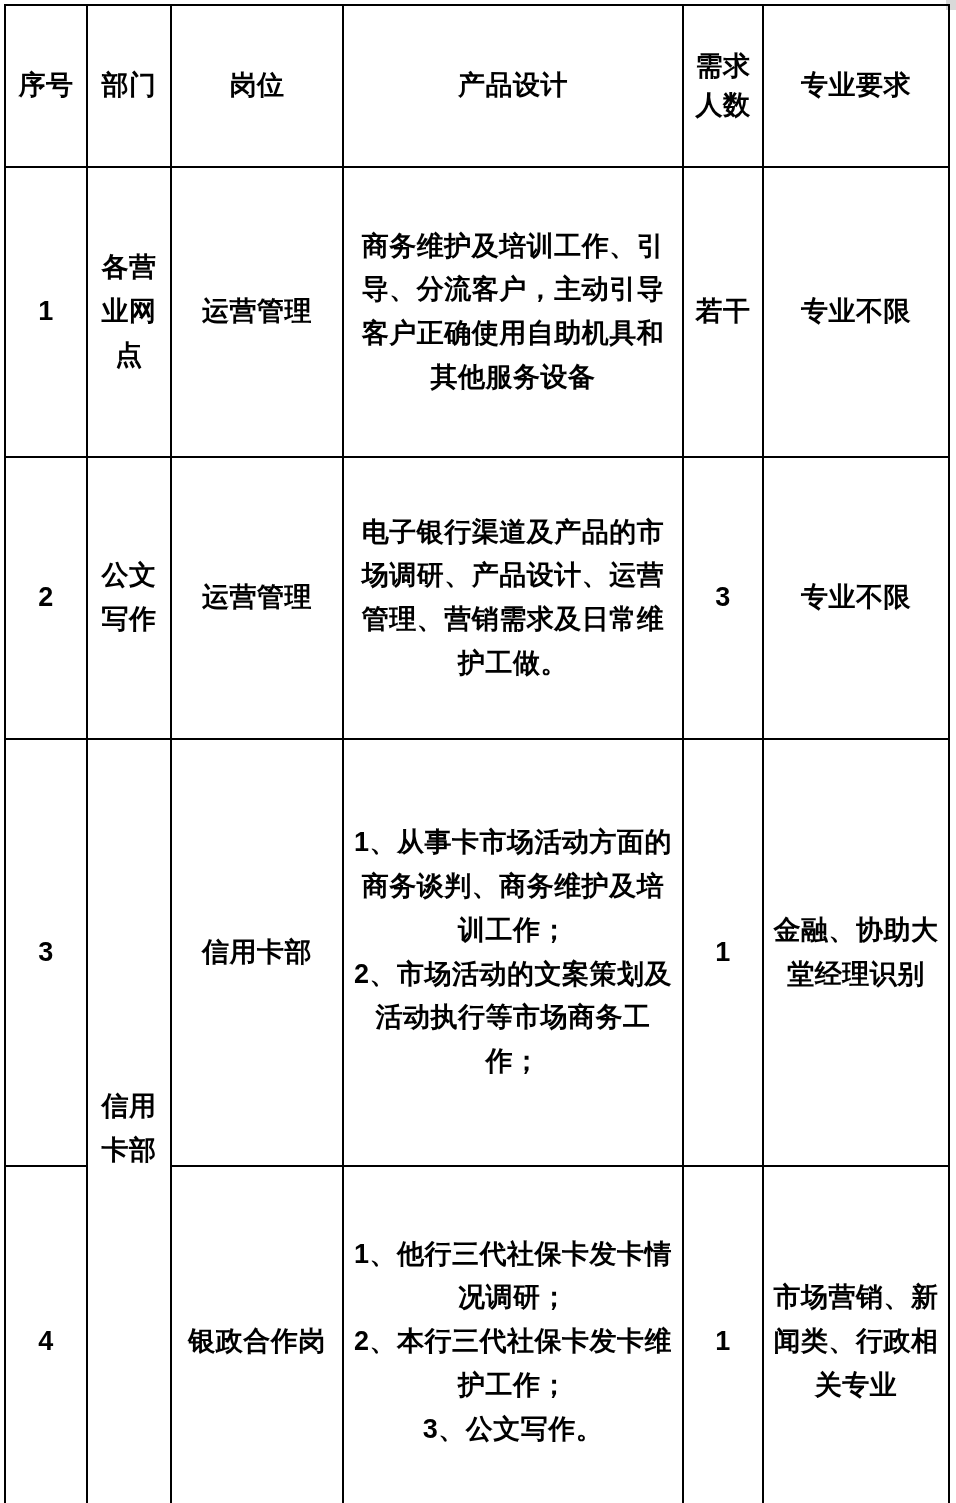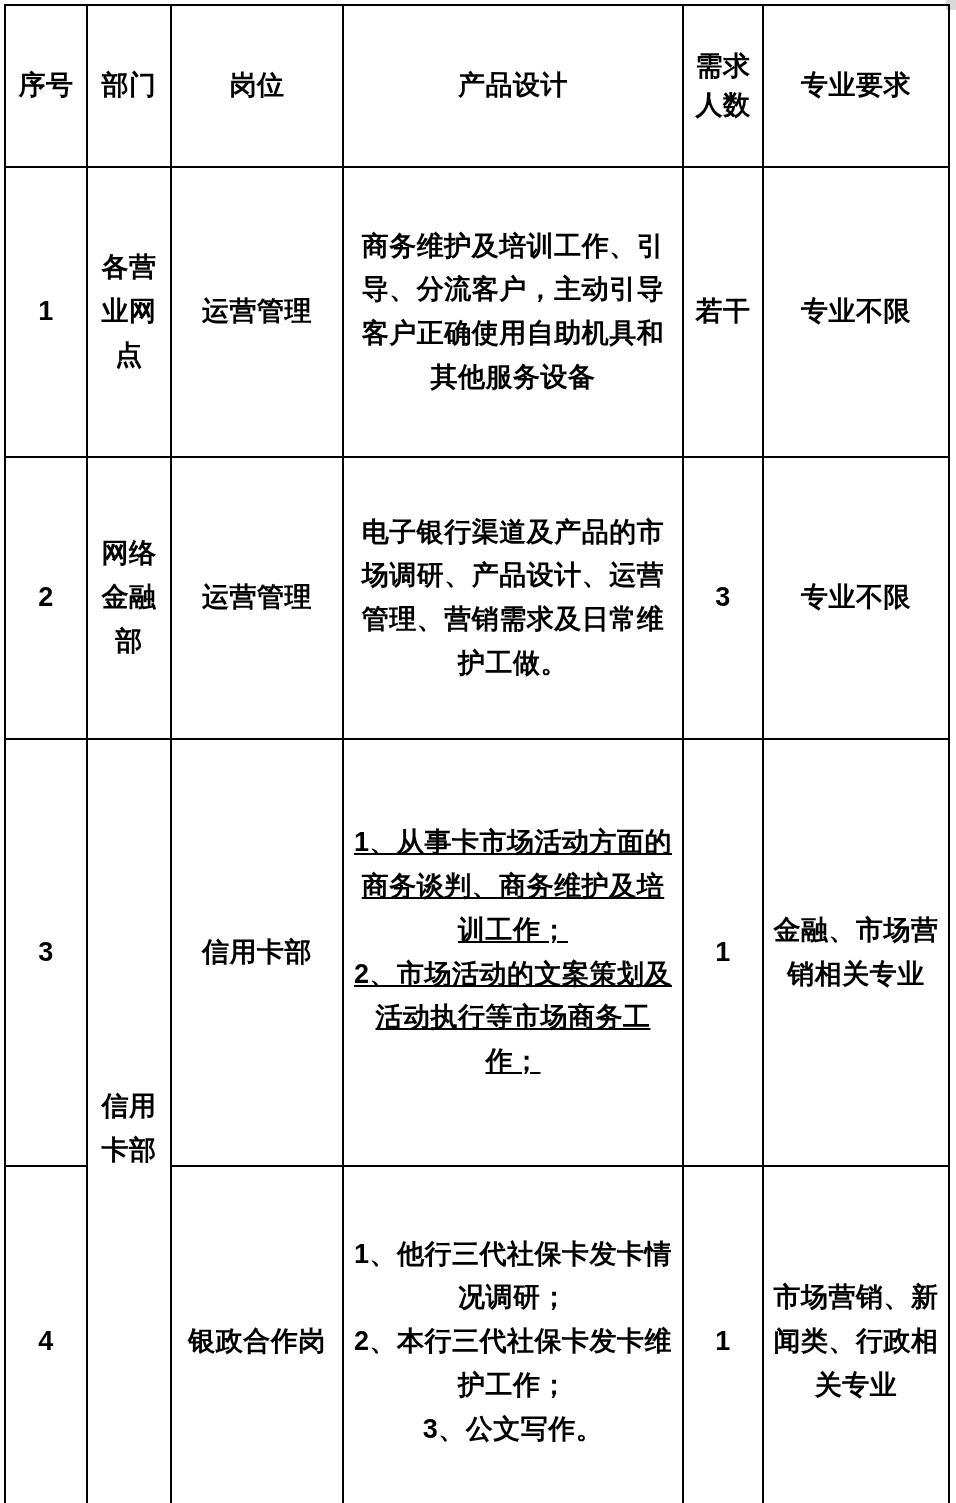--- a/index.html
+++ b/index.html
@@ -107,34 +107,34 @@
       <tr style="height:290px;">
         <td>1</td>
         <td class="dept-cell">各营业网点</td>
         <td>运营管理</td>
         <td class="duty-cell">商务维护及培训工作、引导、分流客户，主动引导客户正确使用自助机具和其他服务设备</td>
         <td>若干</td>
         <td>专业不限</td>
       </tr>
       <tr style="height:282px;">
         <td>2</td>
-        <td class="dept-cell">网络金融部</td>
+        <td class="dept-cell">公文写作</td>
         <td>运营管理</td>
         <td class="duty-cell">电子银行渠道及产品的市场调研、产品设计、运营管理、营销需求及日常维护工做。</td>
         <td>3</td>
         <td>专业不限</td>
       </tr>
       <tr style="height:427px;">
         <td>3</td>
         <td class="dept-cell" rowspan="2">信用卡部</td>
         <td>信用卡部</td>
-        <td class="duty-cell" style="white-space:pre-line;text-decoration:underline;">1、从事卡市场活动方面的商务谈判、商务维护及培训工作；
+        <td class="duty-cell" style="white-space:pre-line;">1、从事卡市场活动方面的商务谈判、商务维护及培训工作；
 2、市场活动的文案策划及活动执行等市场商务工作；</td>
         <td>1</td>
-        <td>金融、市场营销相关专业</td>
+        <td>金融、协助大堂经理识别</td>
       </tr>
       <tr style="height:352px;">
         <td>4</td>
         <td>银政合作岗</td>
         <td class="duty-cell" style="white-space:pre-line;">1、他行三代社保卡发卡情况调研；
 2、本行三代社保卡发卡维护工作；
 3、公文写作。</td>
         <td>1</td>
         <td>市场营销、新闻类、行政相关专业</td>
       </tr>

